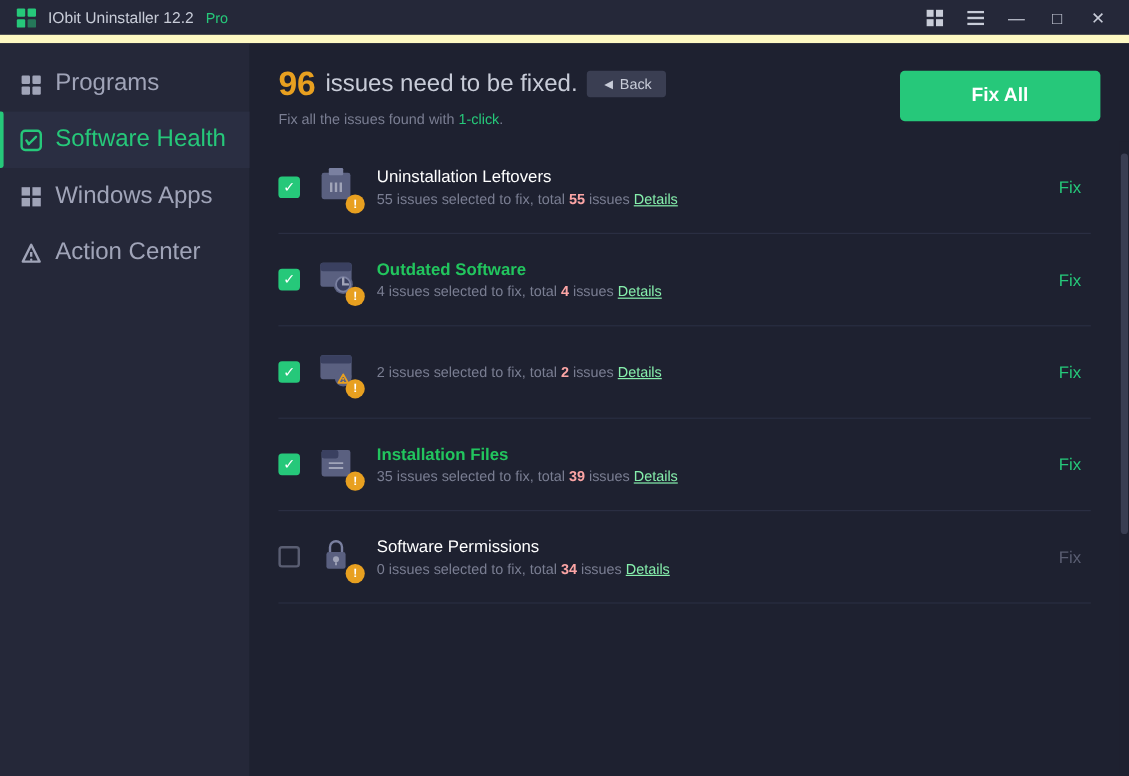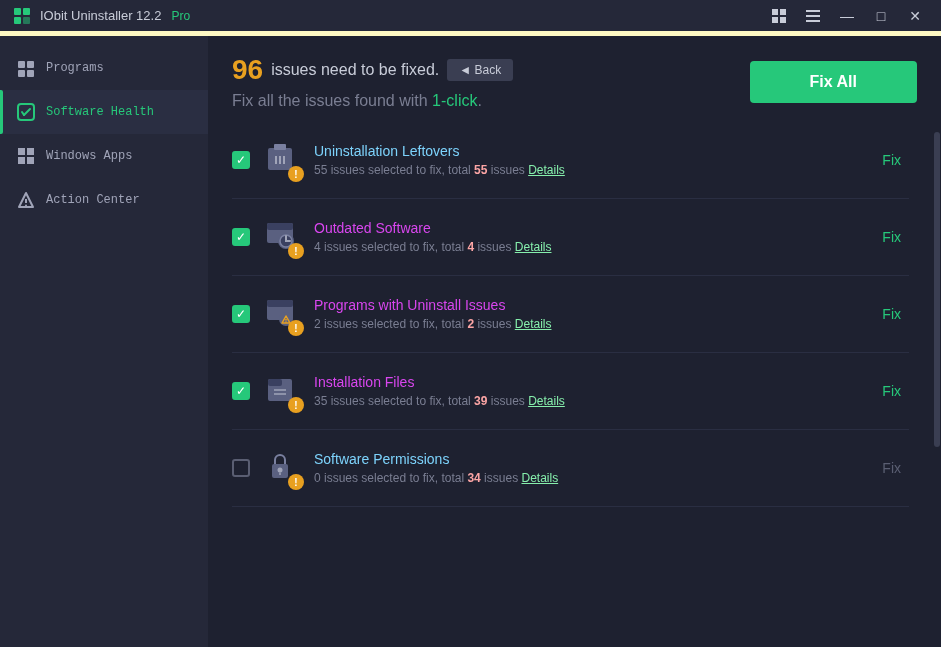--- a/index.html
+++ b/index.html
@@ -15,21 +15,21 @@
     }
 
     
     .title-bar {
       background: #252839;
       height: 36px;
       display: flex;
       align-items: center;
       justify-content: space-between;
       padding: 0 12px;
-      border-bottom: 5px solid #fef9c3;
+      border-bottom: 7px solid #fef9c3;
       flex-shrink: 0;
     }
     .title-bar-left {
       display: flex;
       align-items: center;
       gap: 8px;
     }
     .title-bar-title {
       font-size: 13px;
       color: #c8ccd8;
@@ -74,23 +74,22 @@
       display: flex;
       flex-direction: column;
     }
     .sidebar-item {
       display: flex;
       align-items: center;
       gap: 10px;
       padding: 12px 16px;
       cursor: pointer;
       color: #a0a4b8;
-      font-size: 12px;
+      font-size: 20px;
       position: relative;
-      font-family: Liberation Mono, monospace;
     }
     .sidebar-item.active {
       color: #26c87a;
       background: #2a2e42;
     }
     .sidebar-item.active::left-border {
       content: '';
     }
     .sidebar-active-bar {
       position: absolute;
@@ -133,37 +132,37 @@
       align-items: center;
       gap: 8px;
       margin-bottom: 6px;
     }
     .issues-count {
       font-size: 28px;
       font-weight: bold;
       color: #e8a020;
     }
     .issues-text {
-      font-size: 16px;
+      font-size: 20px;
       color: #c8ccd8;
     }
     .back-btn {
       background: #3a3e52;
       border: none;
       color: #c8ccd8;
       font-size: 12px;
       padding: 4px 12px;
       border-radius: 3px;
       cursor: pointer;
       display: flex;
       align-items: center;
       gap: 4px;
     }
     .subtext {
-      font-size: 16px;
+      font-size: 12px;
       color: #7a7e92;
     }
     .subtext span {
       color: #26c87a;
     }
     .fix-all-btn {
       background: #26c87a;
       border: none;
       color: #fff;
       font-size: 16px;
@@ -239,25 +238,26 @@
       font-size: 10px;
       font-weight: bold;
       color: #fff;
     }
 
     .issue-details {
       flex: 1;
     }
     .issue-title {
       font-size: 14px;
-      color: #7dd3fc;
+      color: #ffffff;
       margin-bottom: 4px;
     }
     .issue-title.highlight {
-      color: #d946ef;
+      color: #22c55e;
+      font-weight: bold;
     }
     .issue-desc {
       font-size: 12px;
       color: #7a7e92;
     }
     .issue-desc .count-highlight {
       color: #fca5a5;
       font-weight: bold;
     }
     .issue-desc .details-link {
@@ -446,21 +446,20 @@
     <rect x="3" y="4" width="26" height="7" rx="2" fill="#3a4060"></rect>
     <circle cx="22" cy="23" r="7" fill="#5a6080"></circle>
     <path d="M18 27 L22 20 L26 27 Z" stroke="#e8a020" stroke-width="1.5" fill="none" stroke-linejoin="round"></path>
     <line x1="22" y1="23" x2="22" y2="24.5" stroke="#e8a020" stroke-width="1.5"></line>
     <circle cx="22" cy="26" r="0.8" fill="#e8a020"></circle>
   </svg>
       </div>
       <div class="issue-warning-badge">!</div>
     </div>
     <div class="issue-details">
-      <div class="issue-title highlight">Programs with Uninstall Issues</div>
       <div class="issue-desc"><span>2 issues selected to fix, total <span class="count-highlight">2</span> issues <span class="details-link">Details</span></span></div>
     </div>
     <div class="issue-fix ">Fix</div>
   </div>
           <div class="issue-item">
     <div class="issue-checkbox checked">
       <span class="checkmark">✓</span>
     </div>
     <div class="issue-icon-wrap">
       <div class="issue-icon">

